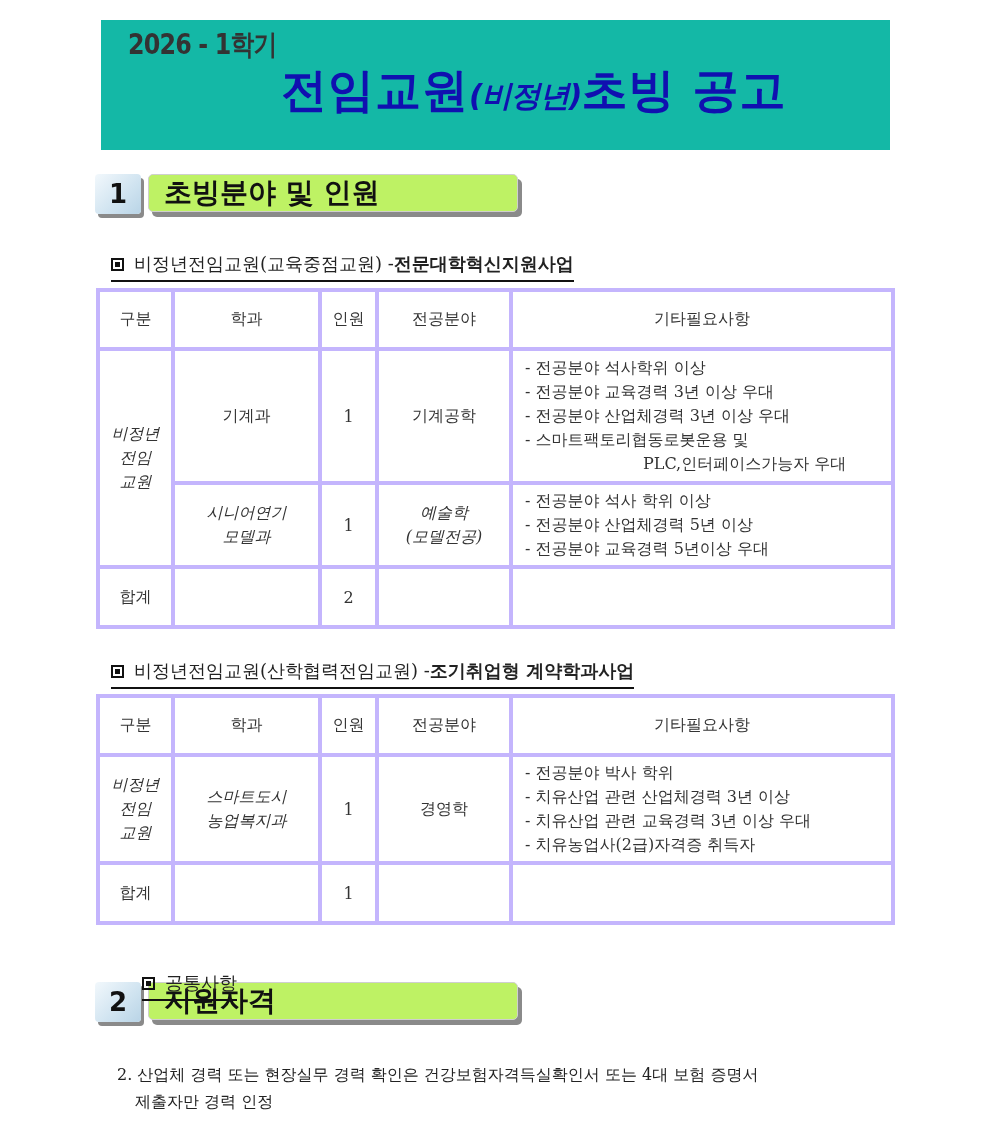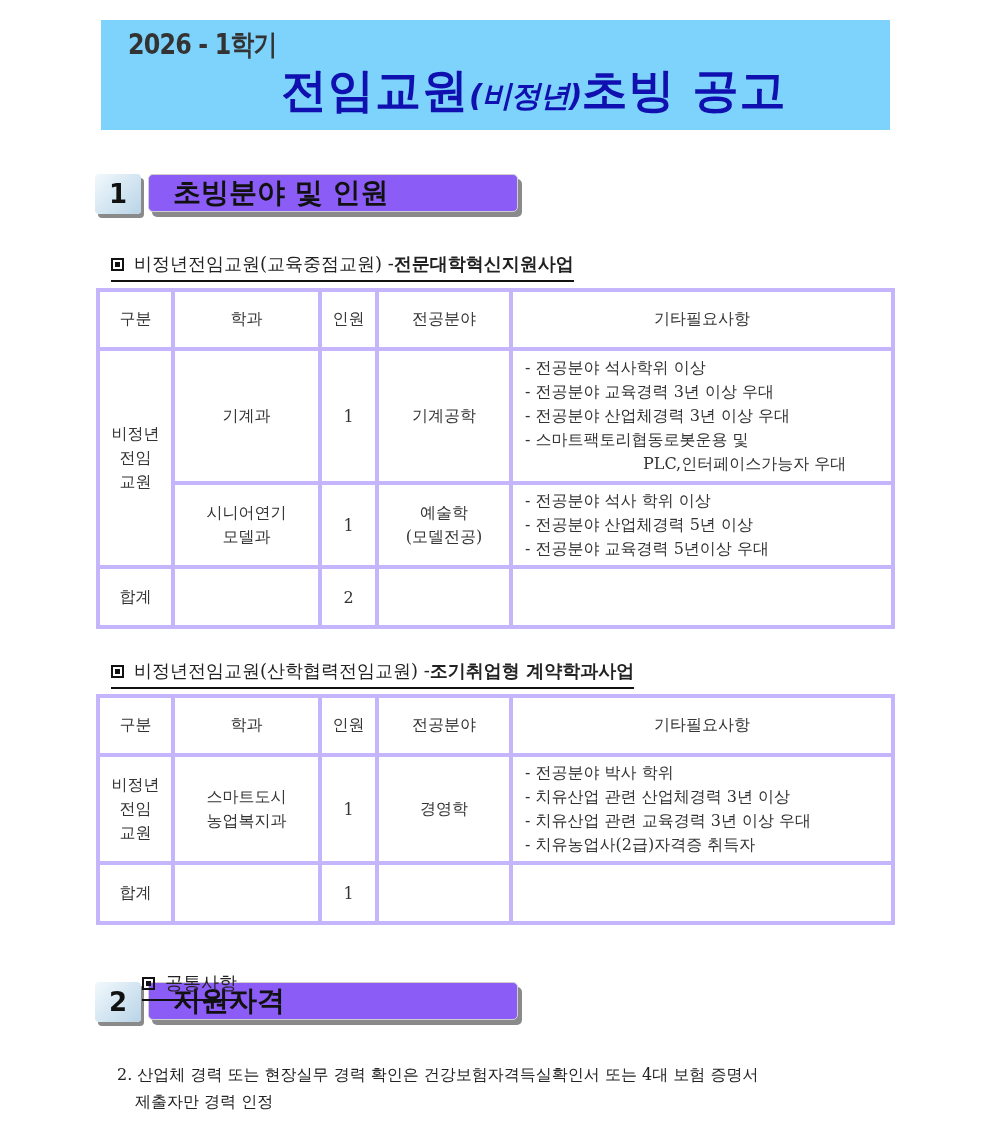--- a/index.html
+++ b/index.html
@@ -1,51 +1,51 @@
 <!DOCTYPE html>
 <html><head>
 <meta charset="utf-8">
 <style>
   html, body { margin:0; padding:0; background:#ffffff; }
   body { width:992px; height:1138px; position:relative; overflow:hidden;
          font-family:"DejaVu Serif","Liberation Serif",serif; color:#222; }
 
-  .banner { position:absolute; left:101px; top:20px; width:789px; height:110px; background:#7dd3fc; }
+  .banner { position:absolute; left:101px; top:20px; width:789px; height:130px; background:#14b8a6; }
   .banner .sem { position:absolute; left:27px; top:6px; font-family:"DejaVu Sans","Liberation Sans",sans-serif;
                  font-weight:bold; font-size:28px; color:#333; letter-spacing:-1px; transform:scaleX(0.85); transform-origin:left top; }
   .banner .title { position:absolute; left:180px; top:40px; font-family:"DejaVu Sans","Liberation Sans",sans-serif;
                    font-weight:bold; font-size:46px; color:#1010b0; white-space:nowrap; letter-spacing:1px; }
   .banner .title .small { font-size:30px; letter-spacing:-1px;font-style:italic; }
 
   .sec-head { position:absolute; left:95px; height:42px; }
   .sec-num { position:absolute; left:0; top:0; width:46px; height:40px;
              background:linear-gradient(135deg,#f2f8fc 0%,#cfe3f0 60%,#b9d4e6 100%);
              border-radius:4px; box-shadow:3px 4px 0 #8a8a8a;
              font-family:"DejaVu Sans","Liberation Sans",sans-serif; font-weight:bold; font-size:26px; color:#111;
              display:flex; align-items:center; justify-content:center; }
-  .sec-label { position:absolute; left:53px; top:0; width:370px; height:38px; background:#8b5cf6;
+  .sec-label { position:absolute; left:53px; top:0; width:370px; height:38px; background:#bef264;
                border:1px solid #cfcfcf; border-radius:5px; box-shadow:4px 5px 0 #8a8a8a;
                font-family:"DejaVu Sans","Liberation Sans",sans-serif; font-weight:bold; font-size:28px; color:#111;
-               padding-left:24px; box-sizing:border-box; display:flex; align-items:center; }
+               padding-left:15px; box-sizing:border-box; display:flex; align-items:center; }
 
   .subhead { position:absolute; left:111px; font-size:18px; color:#222; border-bottom:2px solid #111;
              white-space:nowrap; line-height:24px; padding-bottom:4px; }
   .subhead .sq { display:inline-block; width:13px; height:13px; border:2px solid #111; box-sizing:border-box;
                  position:relative; margin-right:10px; vertical-align:-1px; }
   .subhead .sq::after { content:""; position:absolute; left:2px; top:2px; width:5px; height:5px; background:#111; }
   .subhead b { font-weight:bold; }
 
   table.rec { position:absolute; left:96px; width:799px; border-collapse:collapse; font-size:16px; color:#333; }
   table.rec td, table.rec th { border:4px solid #c4b5fd; text-align:center; vertical-align:middle; font-weight:normal; padding:0; }
   table.rec { border:2.5px solid #111; }
   table.rec thead th { height:55px; border-bottom:2.5px solid #111; }
   table.rec td.req { text-align:left; padding:3px 0 3px 12px; line-height:24px; }
   table.rec td.req .line { white-space:nowrap; }
   table.rec td.req .indent { padding-left:118px; }
-  .vcell { line-height:24px; }
+  .vcell { line-height:24px;font-style:italic; }
 
   .common { position:absolute; left:117px; font-size:16px; color:#222; line-height:27px; }
 </style>
 </head>
 <body>
 
 <div class="banner">
   <div class="sem">2026 - 1학기</div>
   <div class="title">
     <span>전임교원</span><span class="small">(비정년)</span><span>초빙 공고</span>

